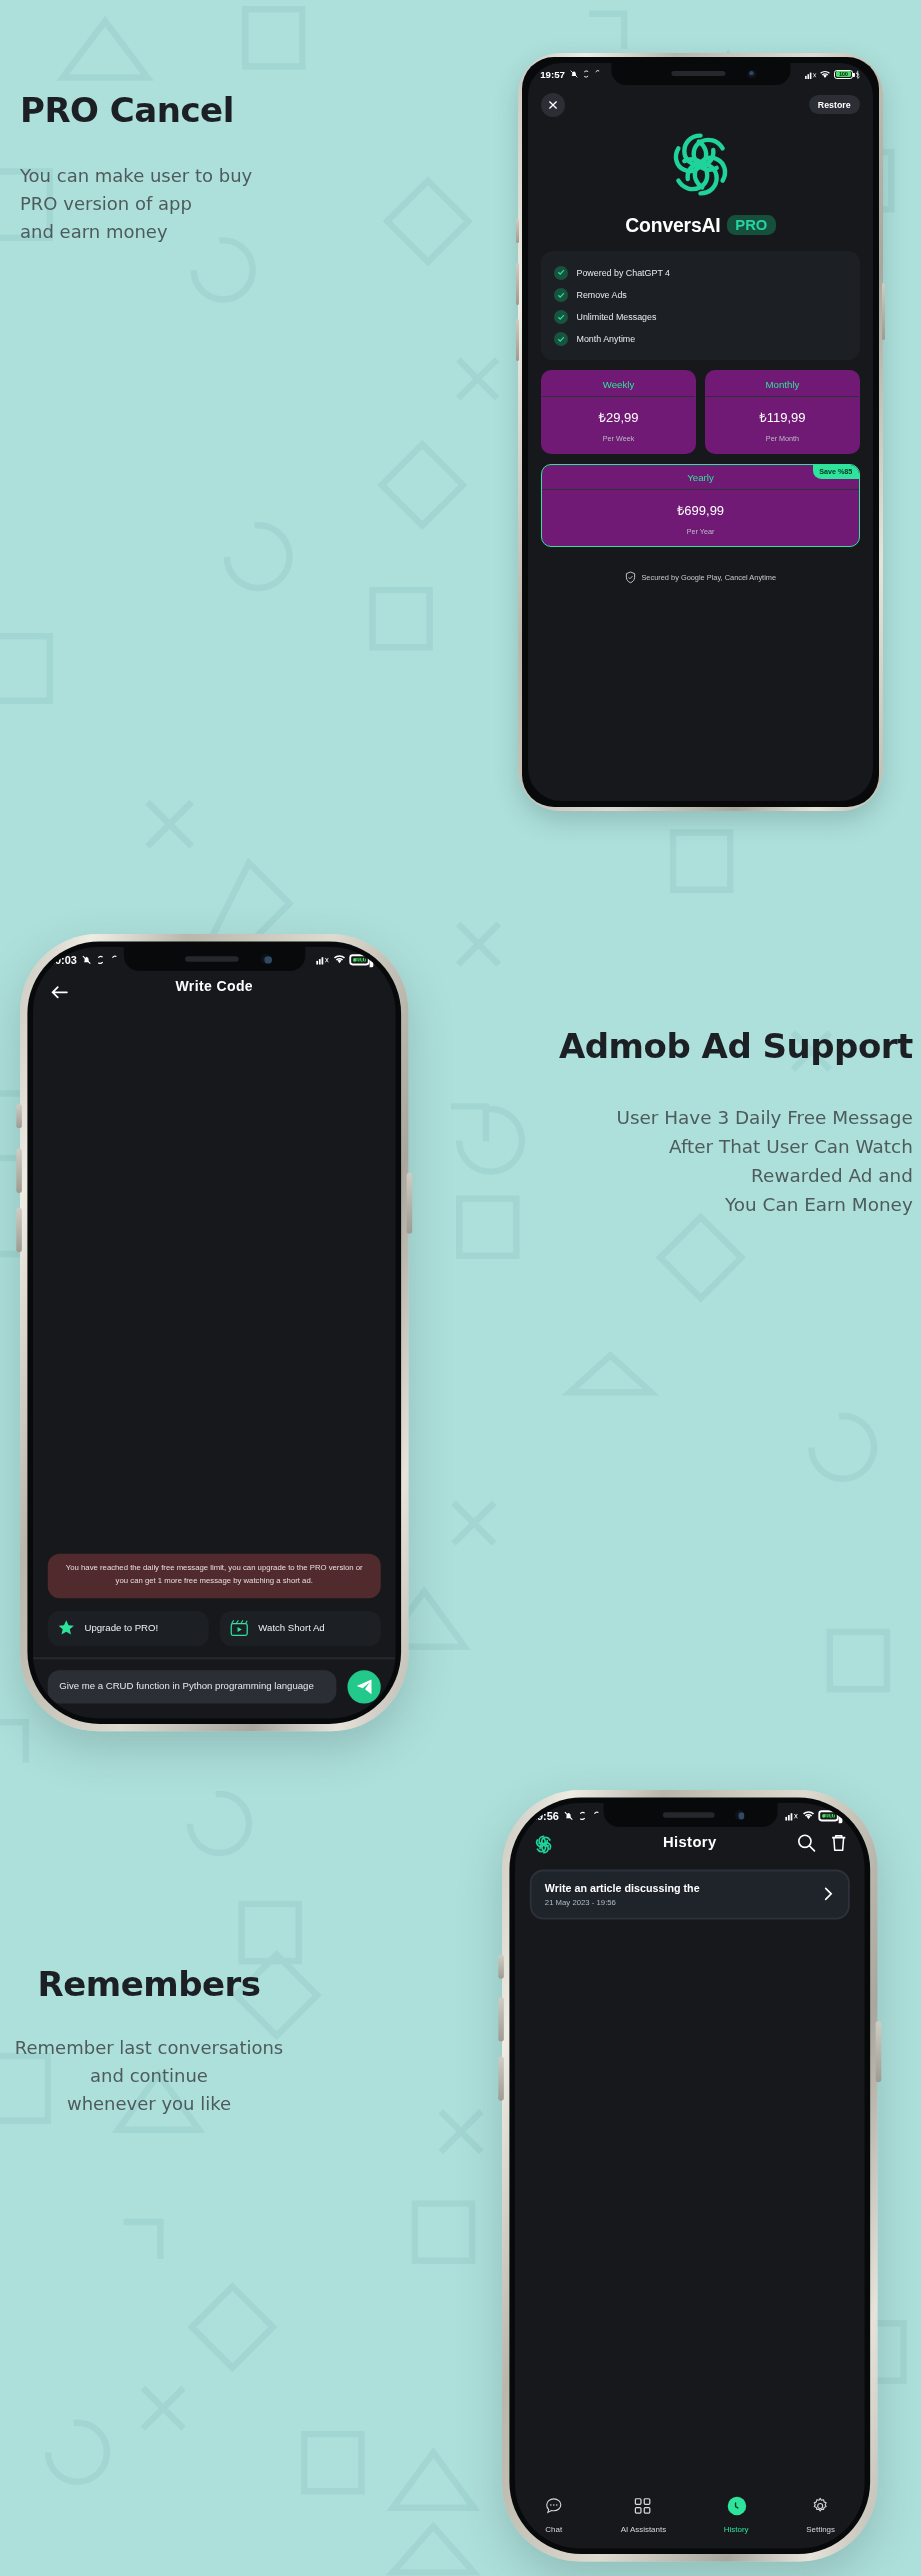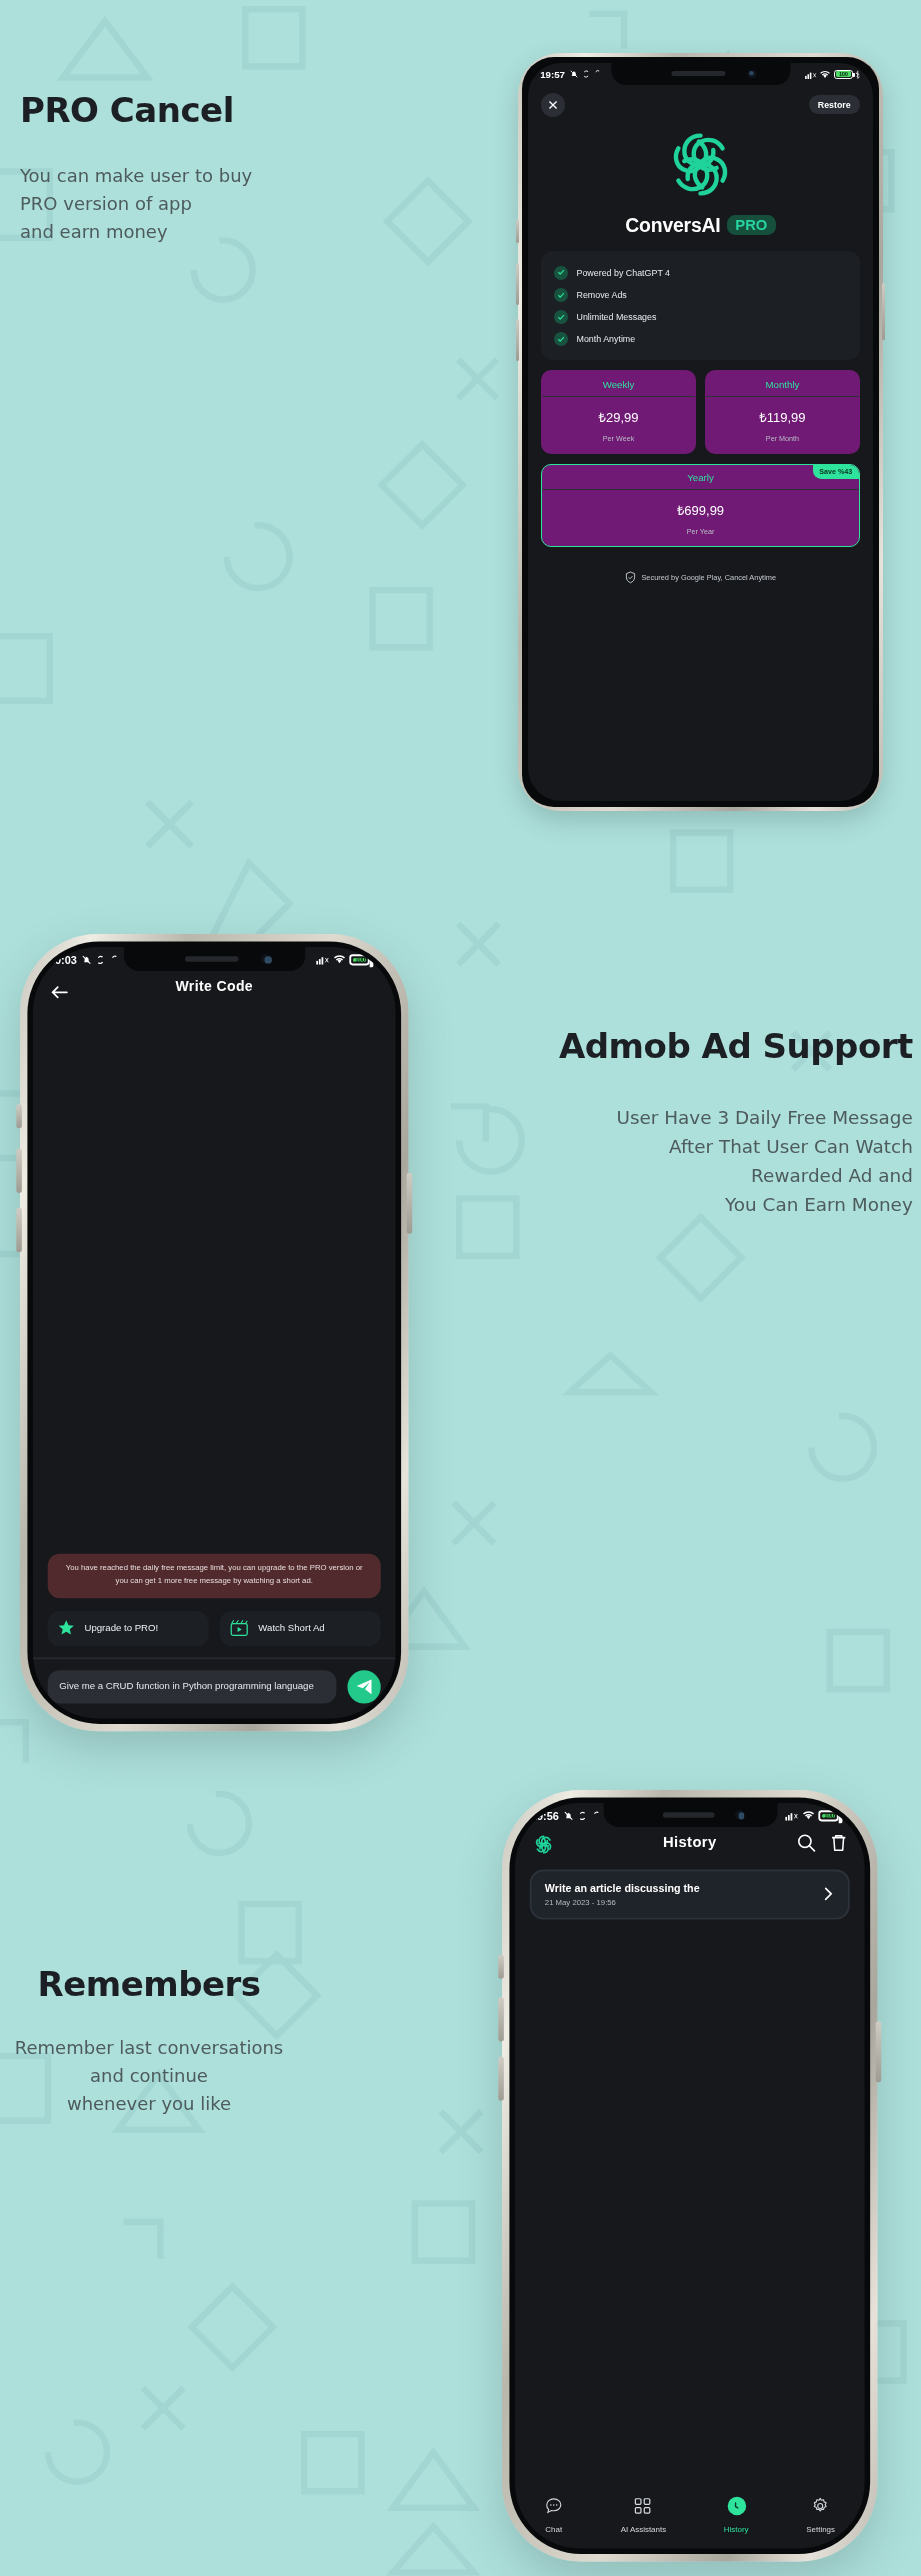--- a/index.html
+++ b/index.html
@@ -394,21 +394,21 @@
           <div class="per">Per Week</div>
         </div>
         <div class="plan">
           <div class="head">Monthly</div>
           <div class="price">₺119,99</div>
           <div class="per">Per Month</div>
         </div>
       </div>
 
       <div class="plan yearly">
-        <div class="save-badge">Save %43</div>
+        <div class="save-badge">Save %85</div>
         <div class="head">Yearly</div>
         <div class="price">₺699,99</div>
         <div class="per">Per Year</div>
       </div>
 
       <div class="secured">
         <svg width="11" height="13" viewBox="0 0 16 18">
           <path d="M8 1l6 2.4v5.2c0 4-2.6 6.6-6 8-3.4-1.4-6-4-6-8V3.4L8 1z" stroke="#d0d6dc" stroke-width="1.3" fill="none"></path>
           <path d="M5.2 8.8l2 2 3.6-3.8" stroke="#d0d6dc" stroke-width="1.3" fill="none"></path>
         </svg>

